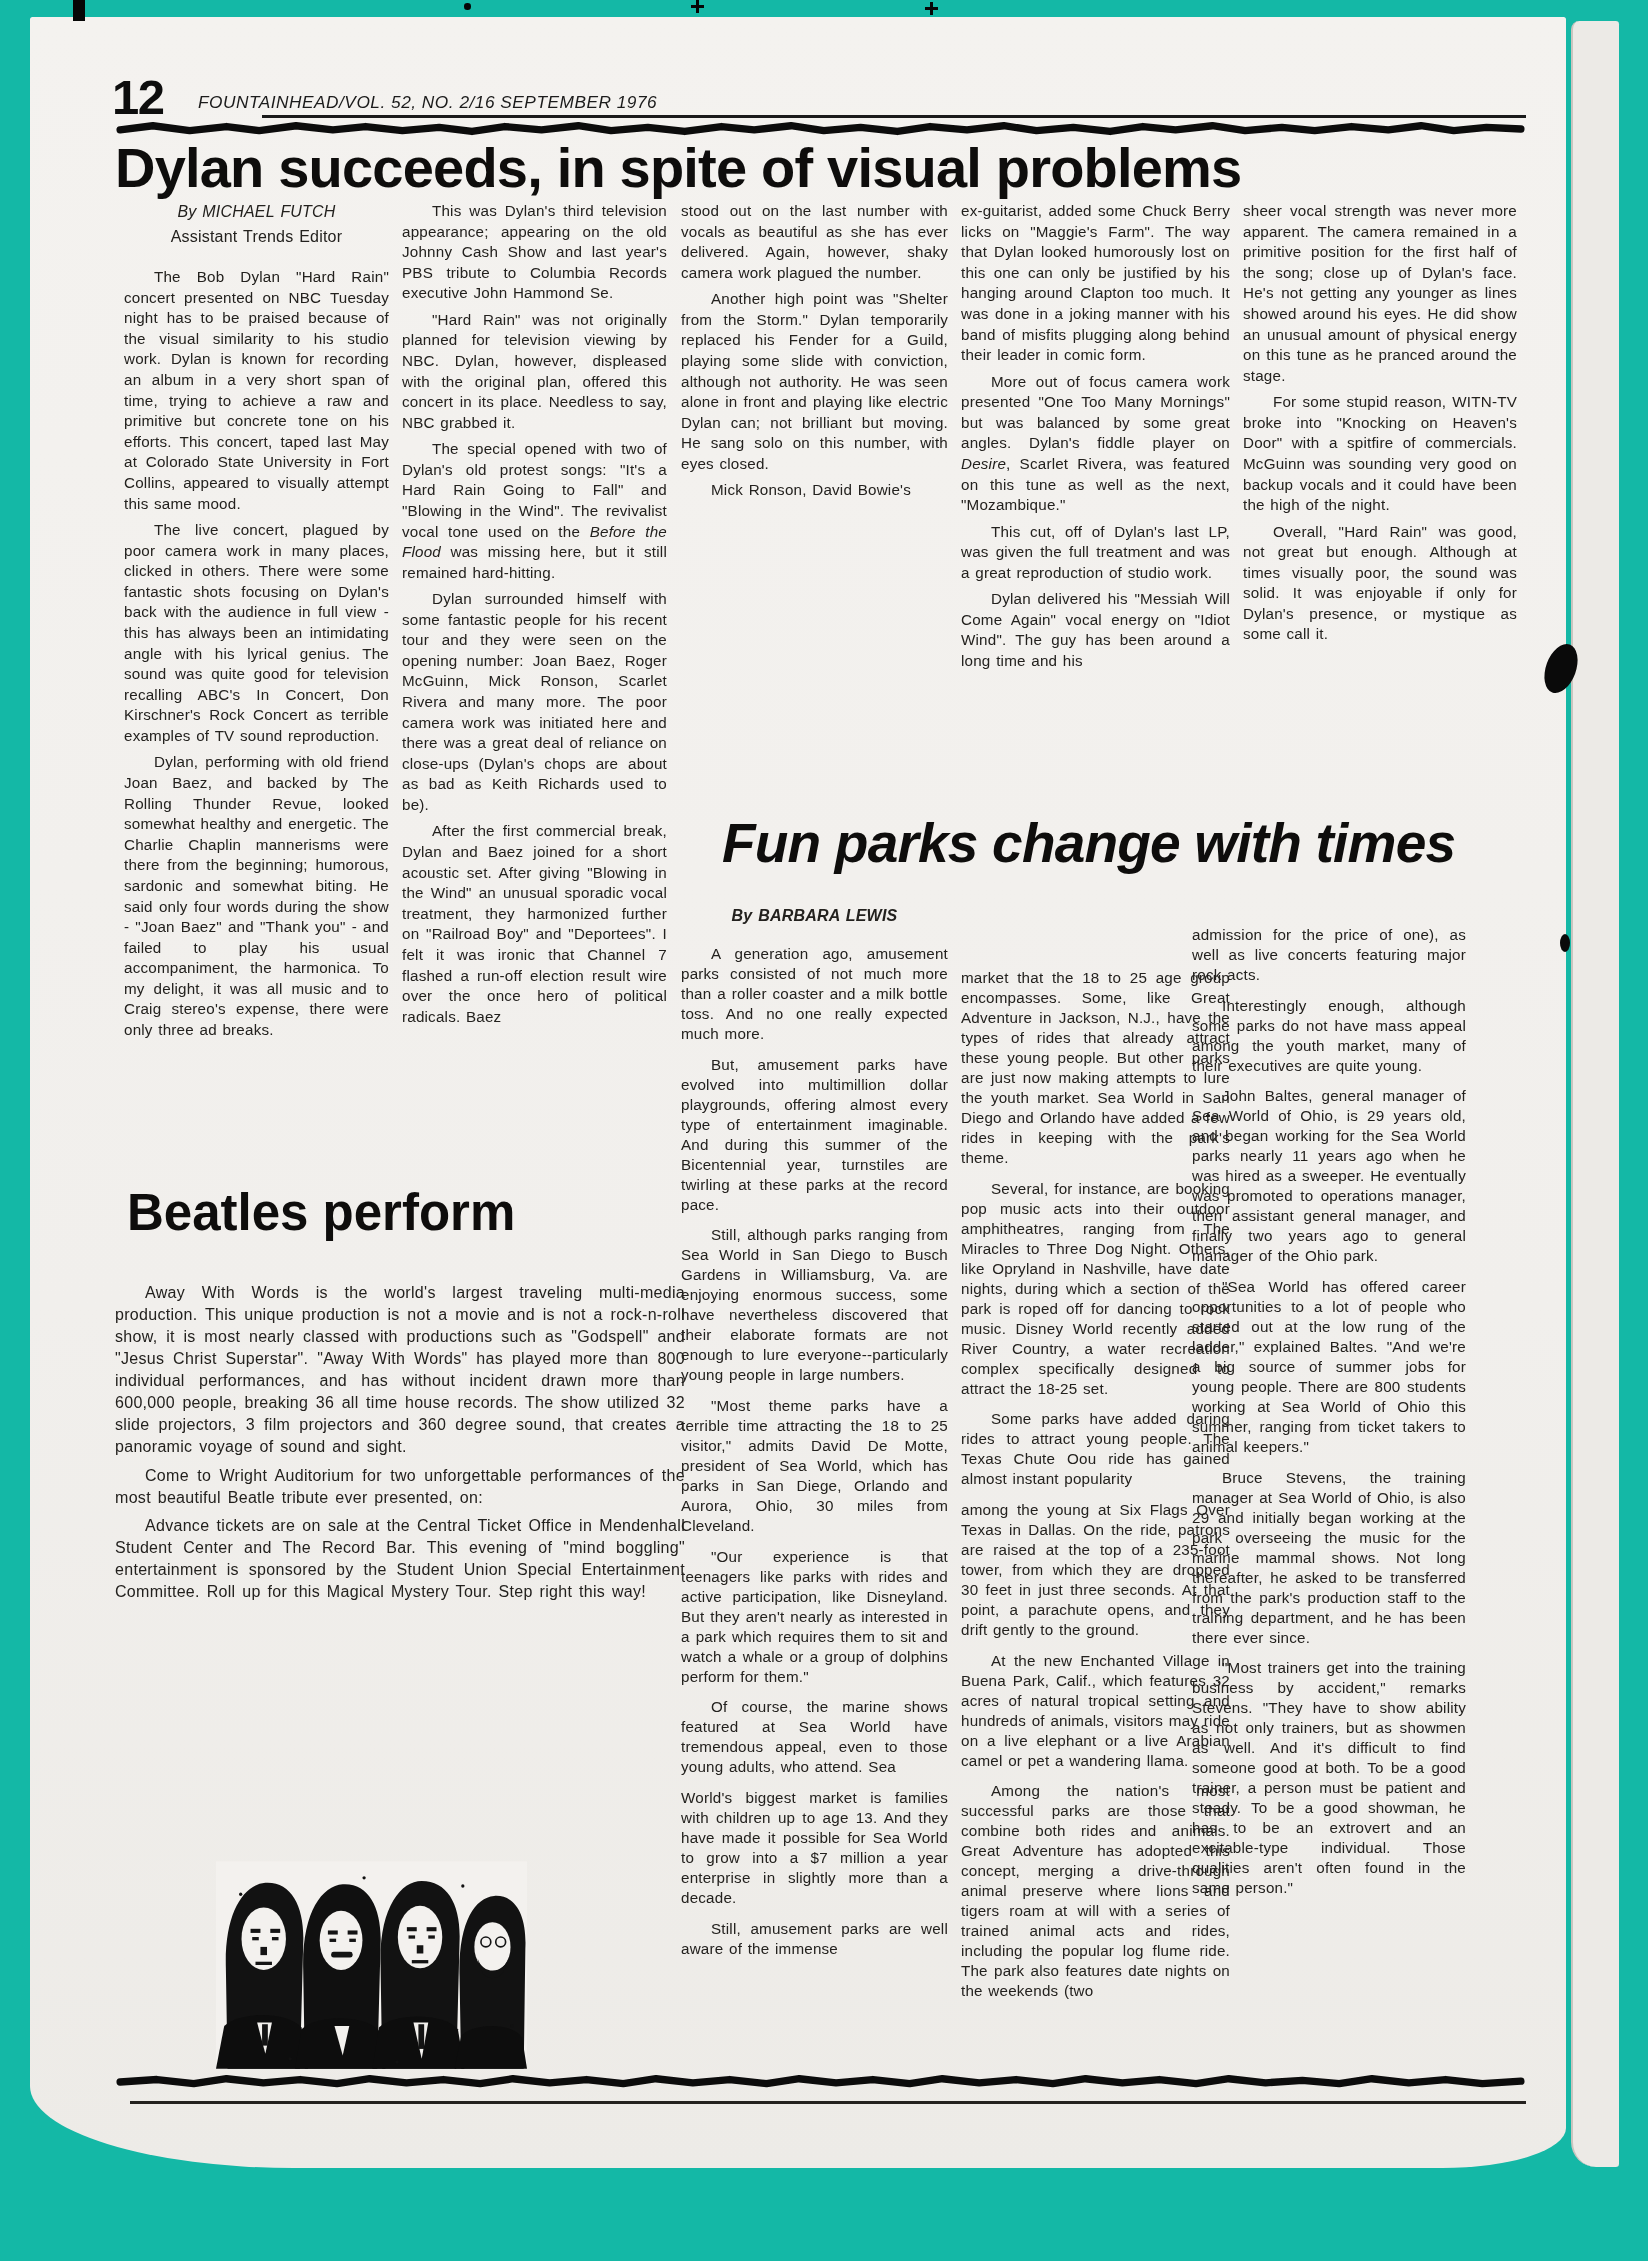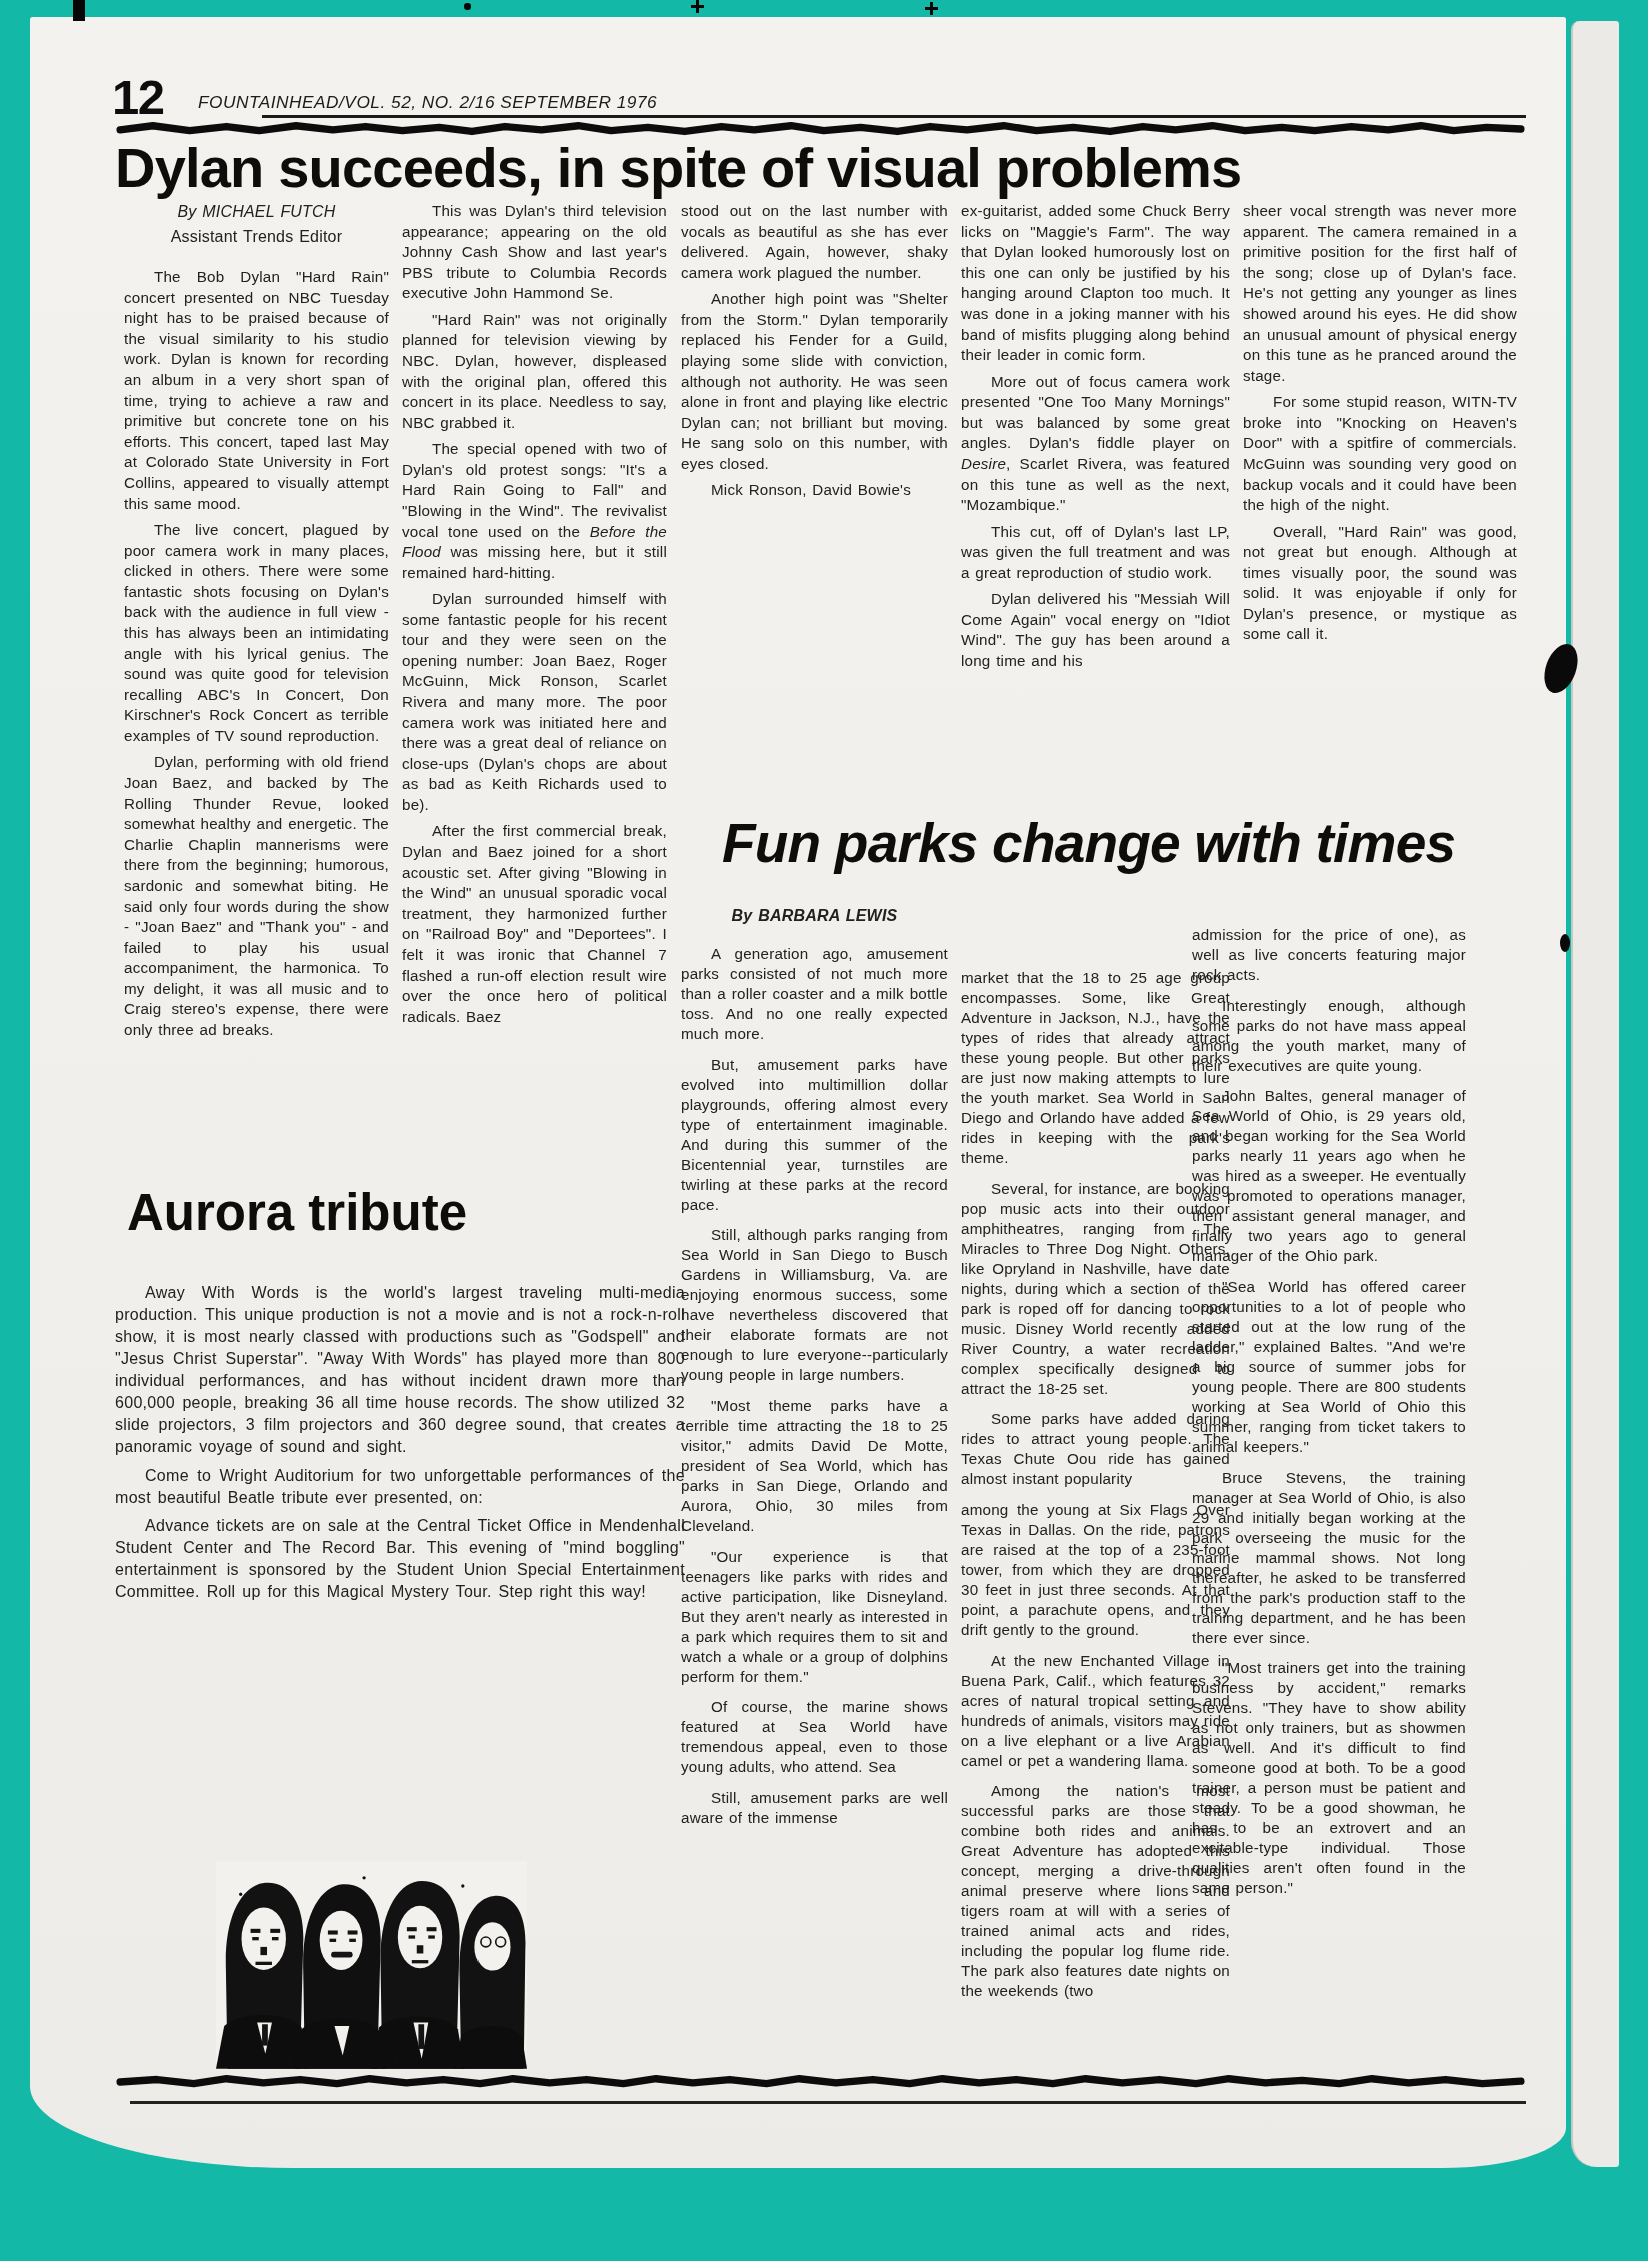--- a/index.html
+++ b/index.html
@@ -107,20 +107,21 @@
   <div class="headline-fun">Fun parks change with times</div>
 
   <div class="fcol" style="left:681px;top:906px;width:267px;">
     <p class="fun-byline">By BARBARA LEWIS</p>
     <p class="p ind">A generation ago, amusement parks consisted of not much more than a roller coaster and a milk bottle toss. And no one really expected much more.</p>
     <p class="p ind">But, amusement parks have evolved into multimillion dollar playgrounds, offering almost every type of entertainment imaginable. And during this summer of the Bicentennial year, turnstiles are twirling at these parks at the record pace.</p>
     <p class="p ind">Still, although parks ranging from Sea World in San Diego to Busch Gardens in Williamsburg, Va. are enjoying enormous success, some have nevertheless discovered that their elaborate formats are not enough to lure everyone--particularly young people in large numbers.</p>
     <p class="p ind">"Most theme parks have a terrible time attracting the 18 to 25 visitor," admits David De Motte, president of Sea World, which has parks in San Diege, Orlando and Aurora, Ohio, 30 miles from Cleveland.</p>
     <p class="p ind">"Our experience is that teenagers like parks with rides and active participation, like Disneyland. But they aren't nearly as interested in a park which requires them to sit and watch a whale or a group of dolphins perform for them."</p>
     <p class="p ind">Of course, the marine shows featured at Sea World have tremendous appeal, even to those young adults, who attend. Sea</p>
+    <p class="p">World's biggest market is families with children up to age 13. And they have made it possible for Sea World to grow into a $7 million a year enterprise in slightly more than a decade.</p>
     <p class="p ind">Still, amusement parks are well aware of the immense</p>
   </div>
 
   <div class="fcol" style="left:961px;top:968px;width:269px;">
     <p class="p">market that the 18 to 25 age group encompasses. Some, like Great Adventure in Jackson, N.J., have the types of rides that already attract these young people. But other parks are just now making attempts to lure the youth market. Sea World in San Diego and Orlando have added a few rides in keeping with the park's theme.</p>
     <p class="p ind">Several, for instance, are booking pop music acts into their outdoor amphitheatres, ranging from The Miracles to Three Dog Night. Others, like Opryland in Nashville, have date nights, during which a section of the park is roped off for dancing to rock music. Disney World recently added River Country, a water recreation complex specifically designed to attract the 18-25 set.</p>
     <p class="p ind">Some parks have added daring rides to attract young people. The Texas Chute Oou ride has gained almost instant popularity</p>
     <p class="p">among the young at Six Flags Over Texas in Dallas. On the ride, patrons are raised at the top of a 235-foot tower, from which they are dropped 30 feet in just three seconds. At that point, a parachute opens, and they drift gently to the ground.</p>
     <p class="p ind">At the new Enchanted Village in Buena Park, Calif., which features 32 acres of natural tropical setting and hundreds of animals, visitors may ride on a live elephant or a live Arabian camel or pet a wandering llama.</p>
     <p class="p ind">Among the nation's most successful parks are those that combine both rides and animals. Great Adventure has adopted this concept, merging a drive-through animal preserve where lions and tigers roam at will with a series of trained animal acts and rides, including the popular log flume ride. The park also features date nights on the weekends (two</p>
@@ -128,21 +129,21 @@
 
   <div class="fcol" style="left:1192px;top:925px;width:274px;">
     <p class="p">admission for the price of one), as well as live concerts featuring major rock acts.</p>
     <p class="p ind">Interestingly enough, although some parks do not have mass appeal among the youth market, many of their executives are quite young.</p>
     <p class="p ind">John Baltes, general manager of Sea World of Ohio, is 29 years old, and began working for the Sea World parks nearly 11 years ago when he was hired as a sweeper. He eventually was promoted to operations manager, then assistant general manager, and finally two years ago to general manager of the Ohio park.</p>
     <p class="p ind">"Sea World has offered career opportunities to a lot of people who started out at the low rung of the ladder," explained Baltes. "And we're a big source of summer jobs for young people. There are 800 students working at Sea World of Ohio this summer, ranging from ticket takers to animal keepers."</p>
     <p class="p ind">Bruce Stevens, the training manager at Sea World of Ohio, is also 29 and initially began working at the park overseeing the music for the marine mammal shows. Not long thereafter, he asked to be transferred from the park's production staff to the training department, and he has been there ever since.</p>
     <p class="p ind">"Most trainers get into the training business by accident," remarks Stevens. "They have to show ability as not only trainers, but as showmen as well. And it's difficult to find someone good at both. To be a good trainer, a person must be patient and steady. To be a good showman, he has to be an extrovert and an excitable-type individual. Those qualities aren't often found in the same person."</p>
   </div>
 
-  <div class="headline-beatles">Aurora tribute</div>
+  <div class="headline-beatles">Beatles perform</div>
 
   <div class="beatles-body">
     <p class="p ind">Away With Words is the world's largest traveling multi-media production. This unique production is not a movie and is not a rock-n-roll show, it is most nearly classed with productions such as "Godspell" and "Jesus Christ Superstar". "Away With Words" has played more than 800 individual performances, and has without incident drawn more than 600,000 people, breaking 36 all time house records. The show utilized 32 slide projectors, 3 film projectors and 360 degree sound, that creates a panoramic voyage of sound and sight.</p>
     <p class="p ind">Come to Wright Auditorium for two unforgettable performances of the most beautiful Beatle tribute ever presented, on:</p>
     <p class="p ind">Advance tickets are on sale at the Central Ticket Office in Mendenhall Student Center and The Record Bar. This evening of "mind boggling" entertainment is sponsored by the Student Union Special Entertainment Committee. Roll up for this Magical Mystery Tour. Step right this way!</p>
   </div>
 
   <svg class="photo" viewBox="0 0 378 252">
     <rect width="378" height="252" fill="#f3f1ee"></rect>
 

